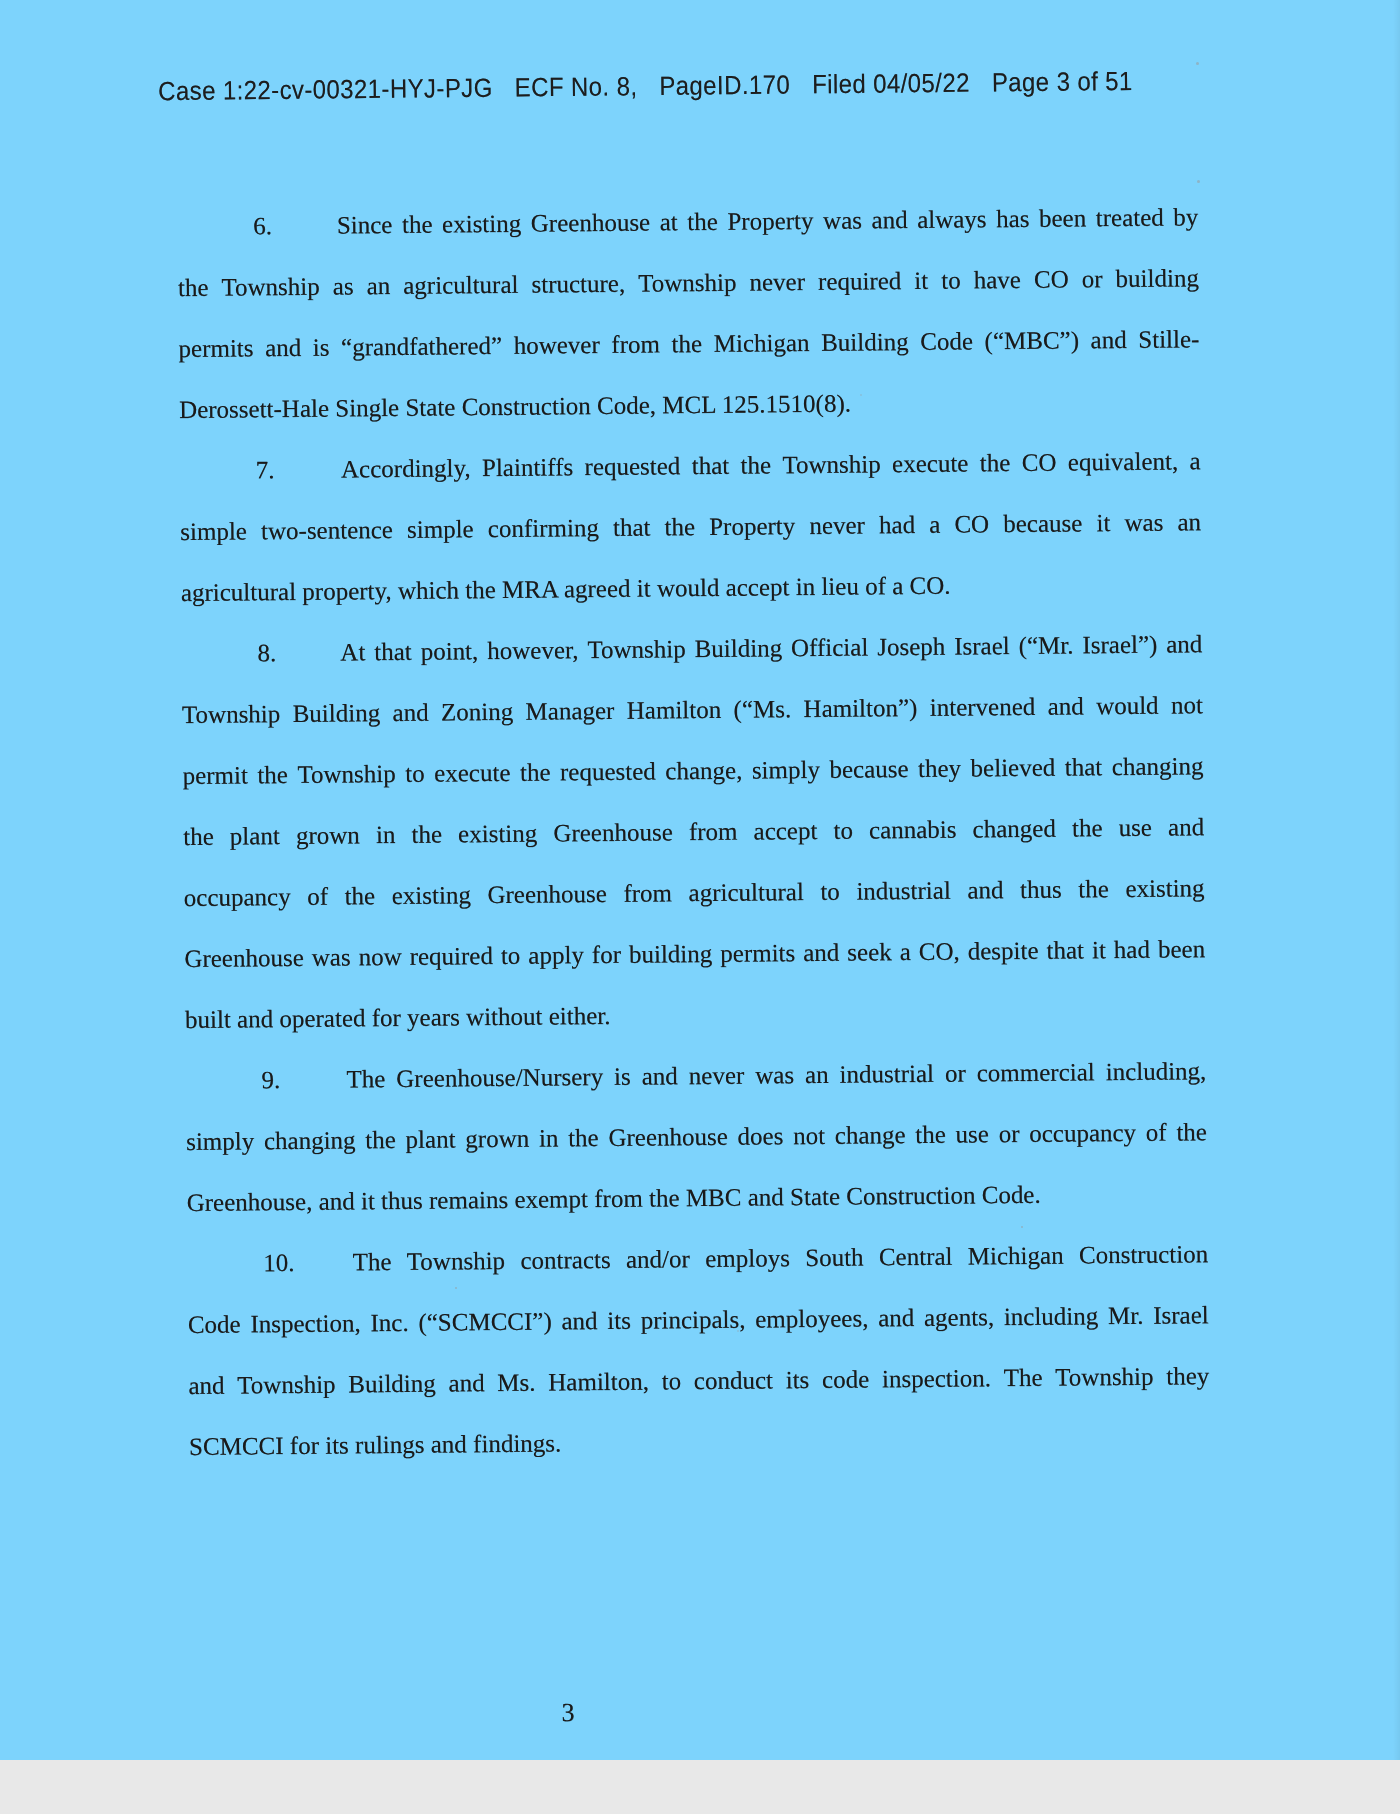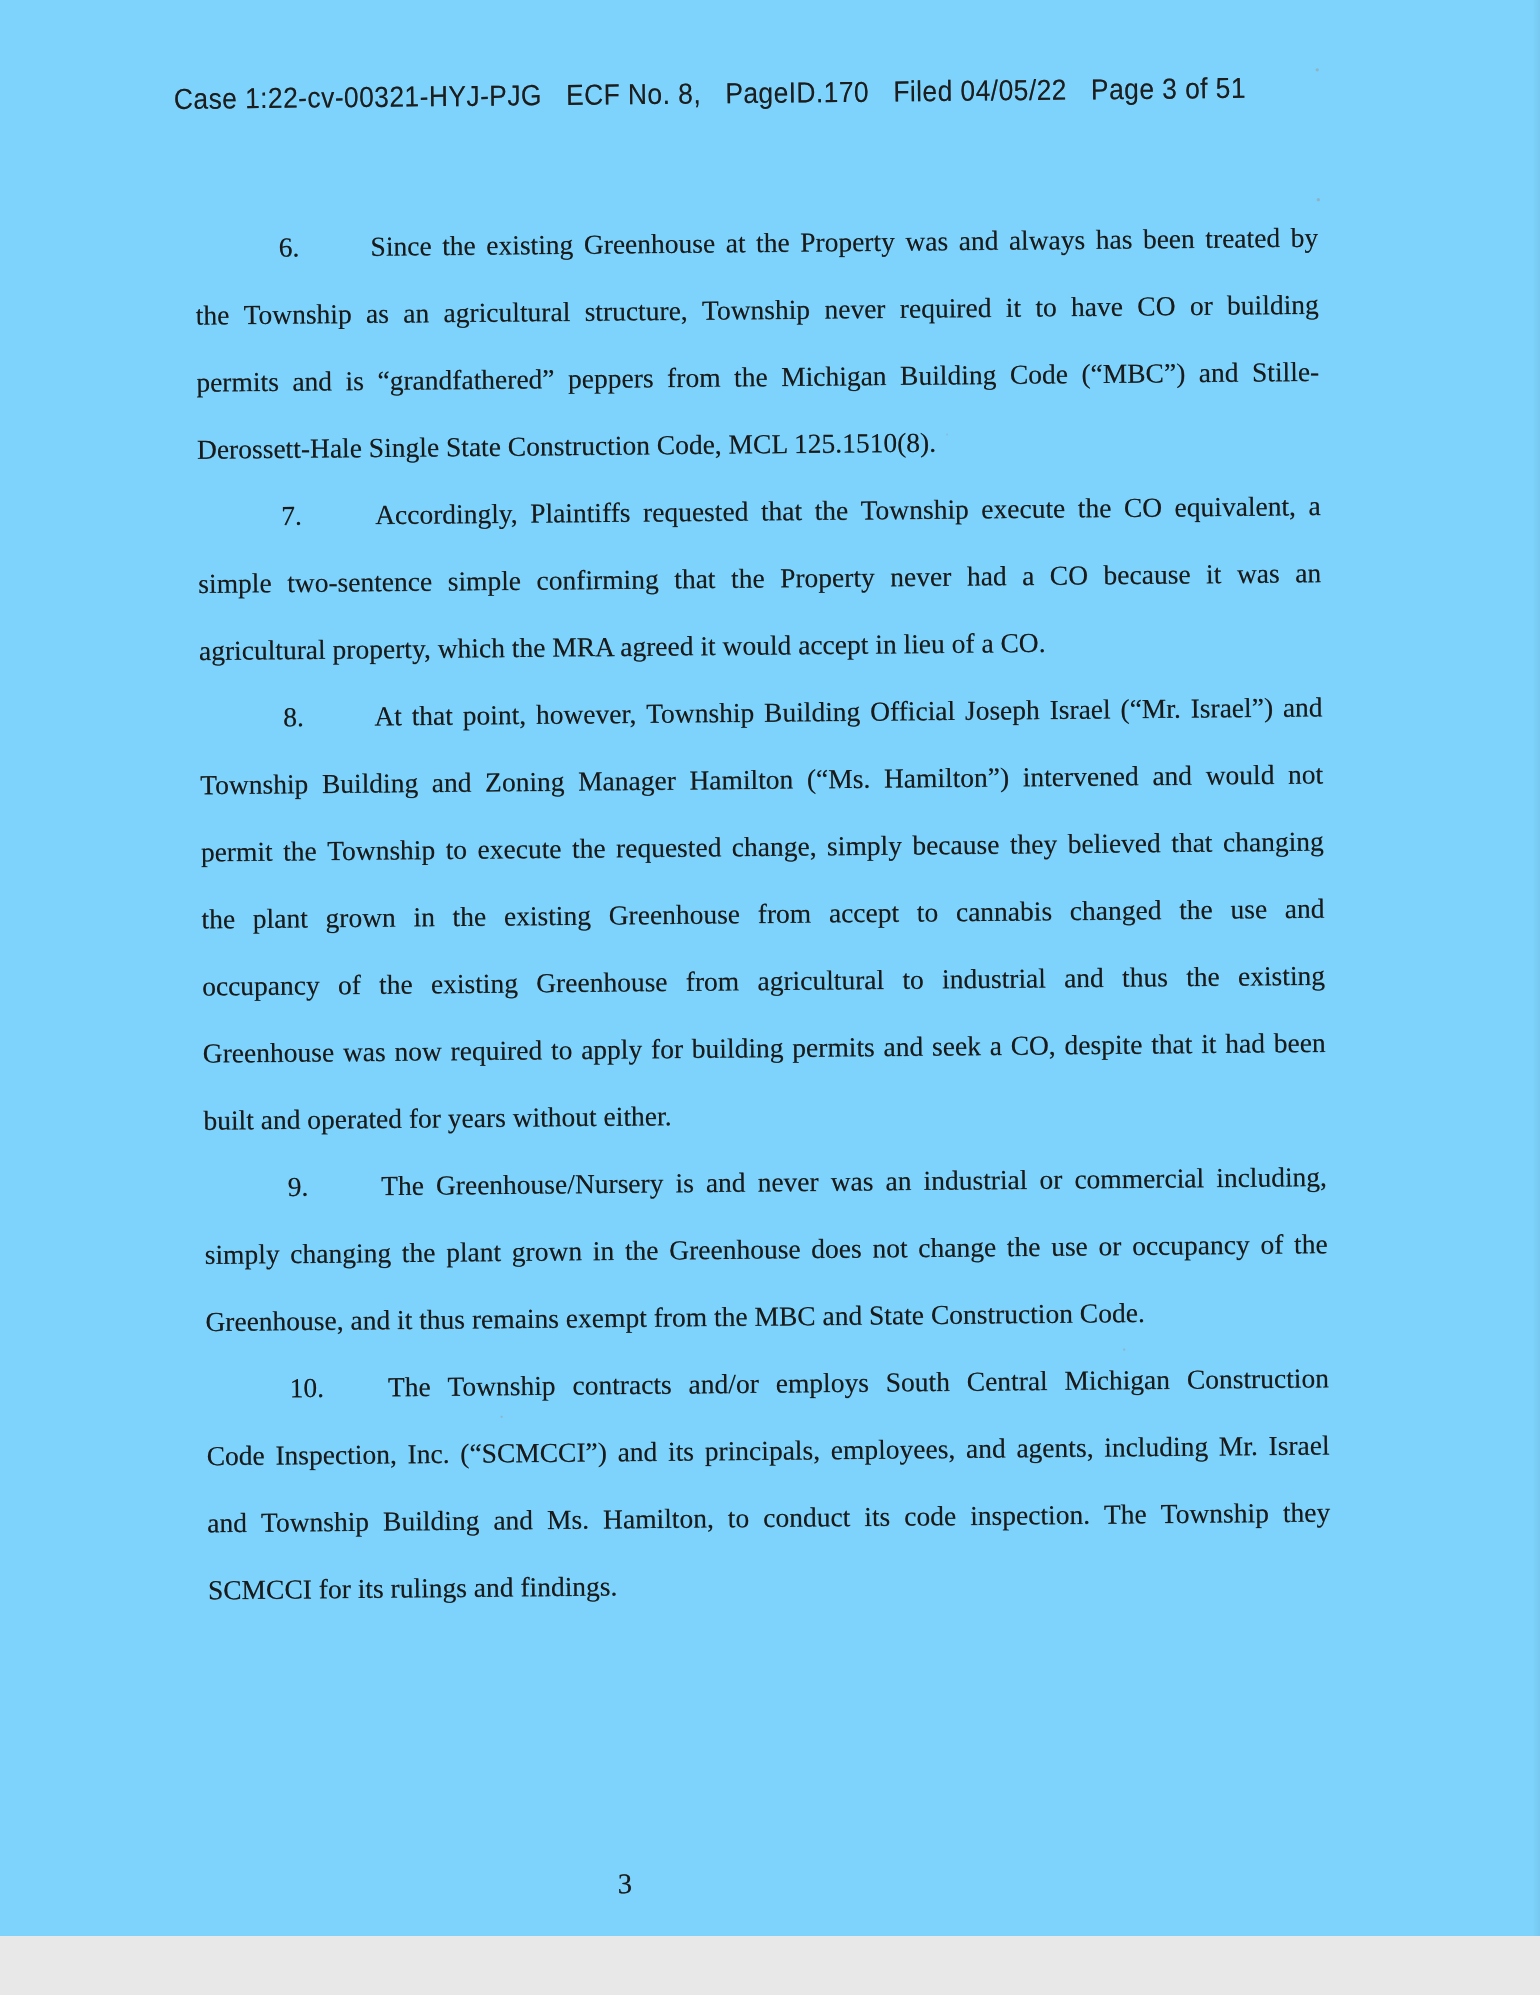--- a/index.html
+++ b/index.html
@@ -158,21 +158,21 @@
         <span class="w">have</span>
         <span class="w">CO</span>
         <span class="w">or</span>
         <span class="w">building</span>
       </div>
       <div class="line line-just">
         <span class="w">permits</span>
         <span class="w">and</span>
         <span class="w">is</span>
         <span class="w">“grandfathered”</span>
-        <span class="w">peppers</span>
+        <span class="w">however</span>
         <span class="w">from</span>
         <span class="w">the</span>
         <span class="w">Michigan</span>
         <span class="w">Building</span>
         <span class="w">Code</span>
         <span class="w">(“MBC”)</span>
         <span class="w">and</span>
         <span class="w">Stille-</span>
       </div>
       <div class="line line-last"><span>Derossett-Hale Single State Construction Code, MCL 125.1510(8).</span></div>

